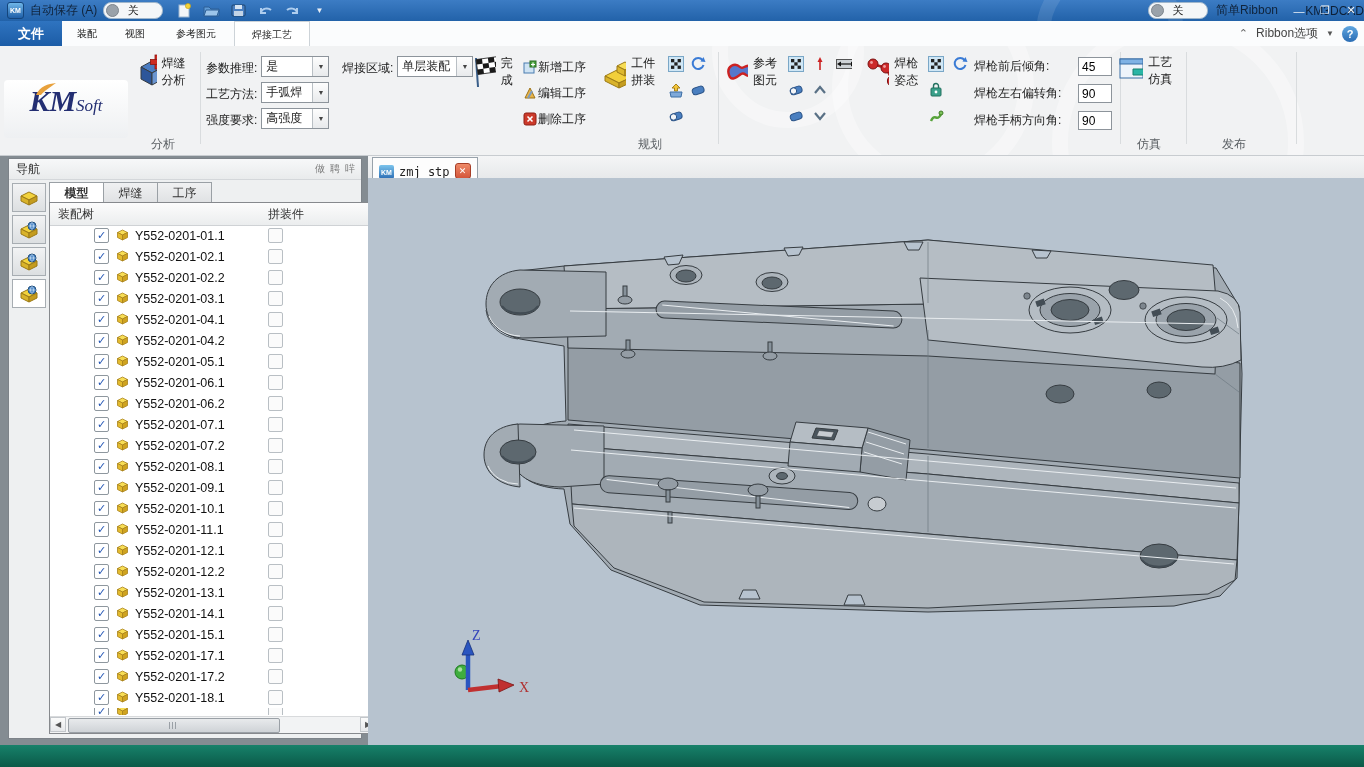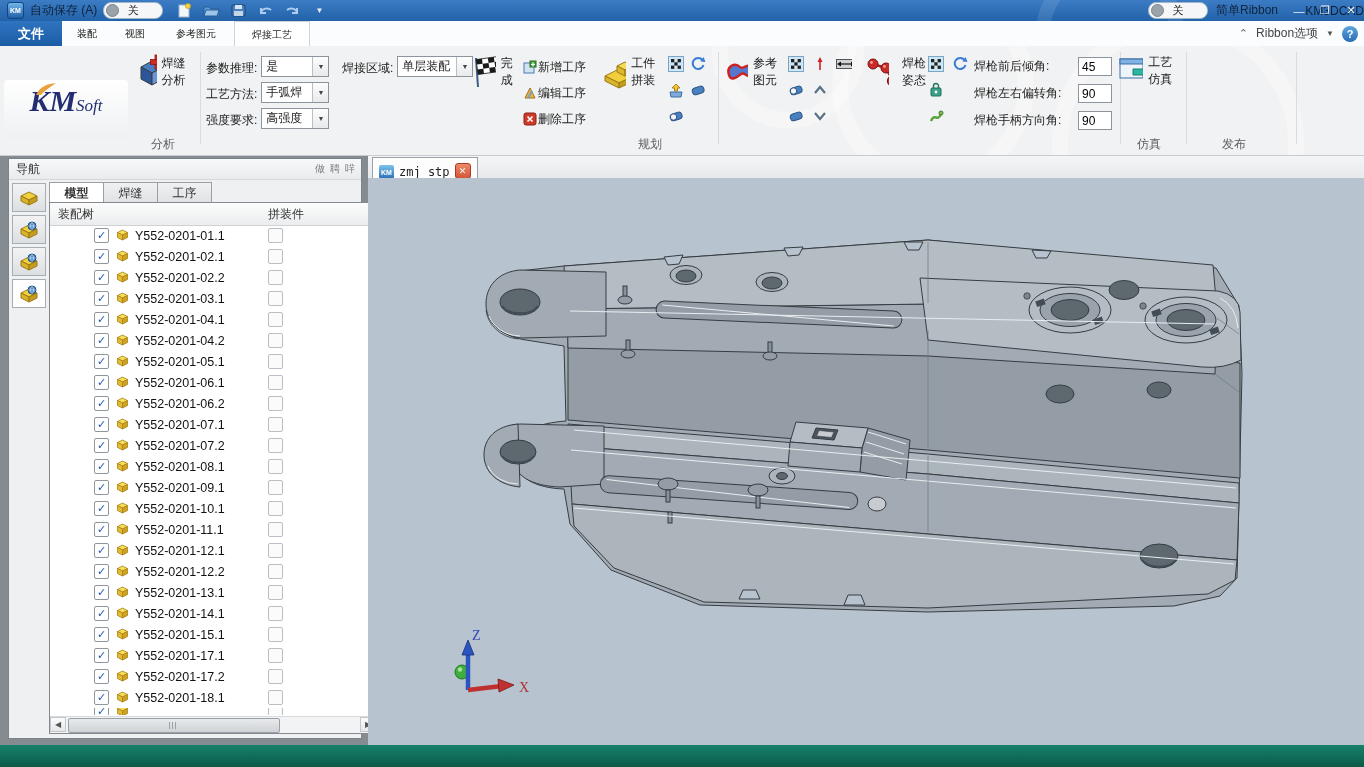--- a/index.html
+++ b/index.html
@@ -399,21 +399,21 @@
           <rect x="2" y="5" width="12" height="7" rx="3.5" fill="#4a7fc0" stroke="#2a5388" transform="rotate(-18 8 8)"></rect>
         </svg>
     </span>
     <span class="icon16">
       <svg width="14" height="10">
           <polyline points="2,2 7,8 12,2" fill="none" stroke="#5a7186" stroke-width="2.2"></polyline>
         </svg>
     </span>
   </div>
 
-  <div class="bigbtn" style="left:864px;width:62px;text-align:right;">
+  <div class="bigbtn" style="left:864px;width:62px;">
     <svg width="38" height="36">
       <line x1="9" y1="10" x2="22" y2="14" stroke="#b02020" stroke-width="2.5"></line>
       <line x1="22" y1="14" x2="29" y2="27" stroke="#b02020" stroke-width="2.5"></line>
       <circle cx="9" cy="10" r="5" fill="#cc2a2a" stroke="#7a1212"></circle>
       <circle cx="22" cy="14" r="5" fill="#cc2a2a" stroke="#7a1212"></circle>
       <circle cx="29" cy="27" r="5.6" fill="#cc2a2a" stroke="#7a1212"></circle>
       <circle cx="7.5" cy="8.5" r="1.4" fill="#f0a0a0"></circle>
         <circle cx="20.5" cy="12.5" r="1.4" fill="#f0a0a0"></circle>
         <circle cx="27.3" cy="25.3" r="1.5" fill="#f0a0a0"></circle>
     </svg>

